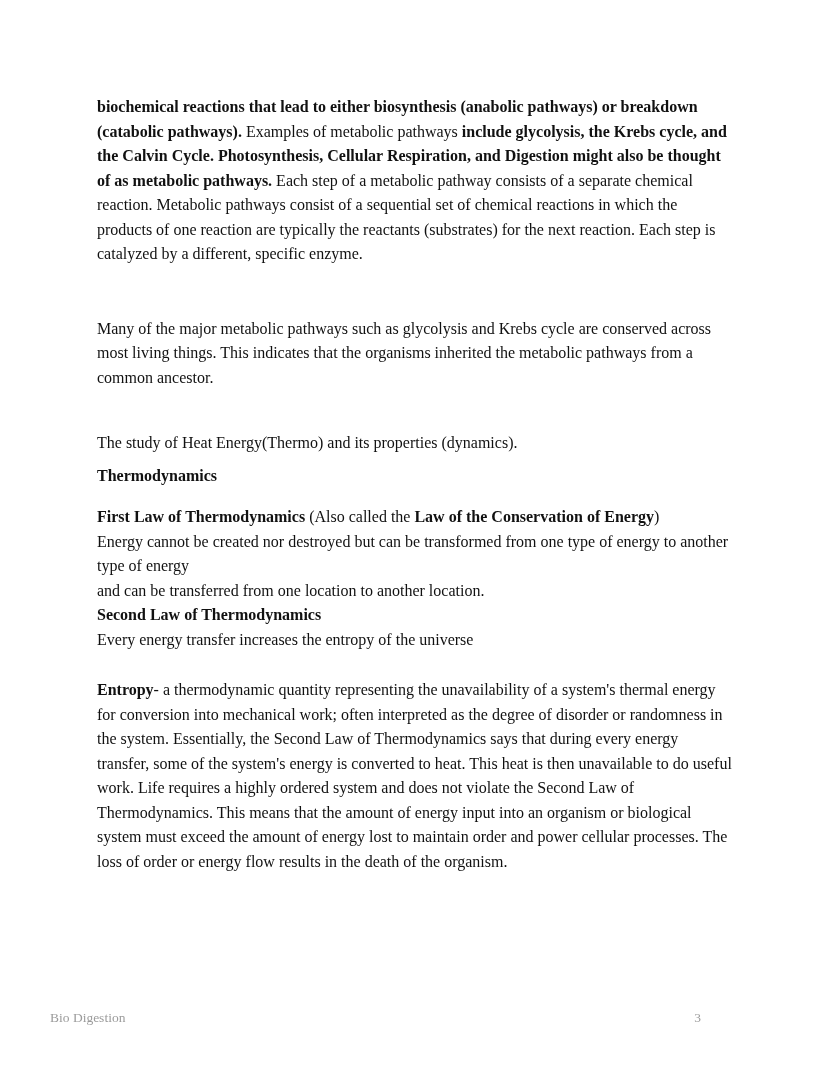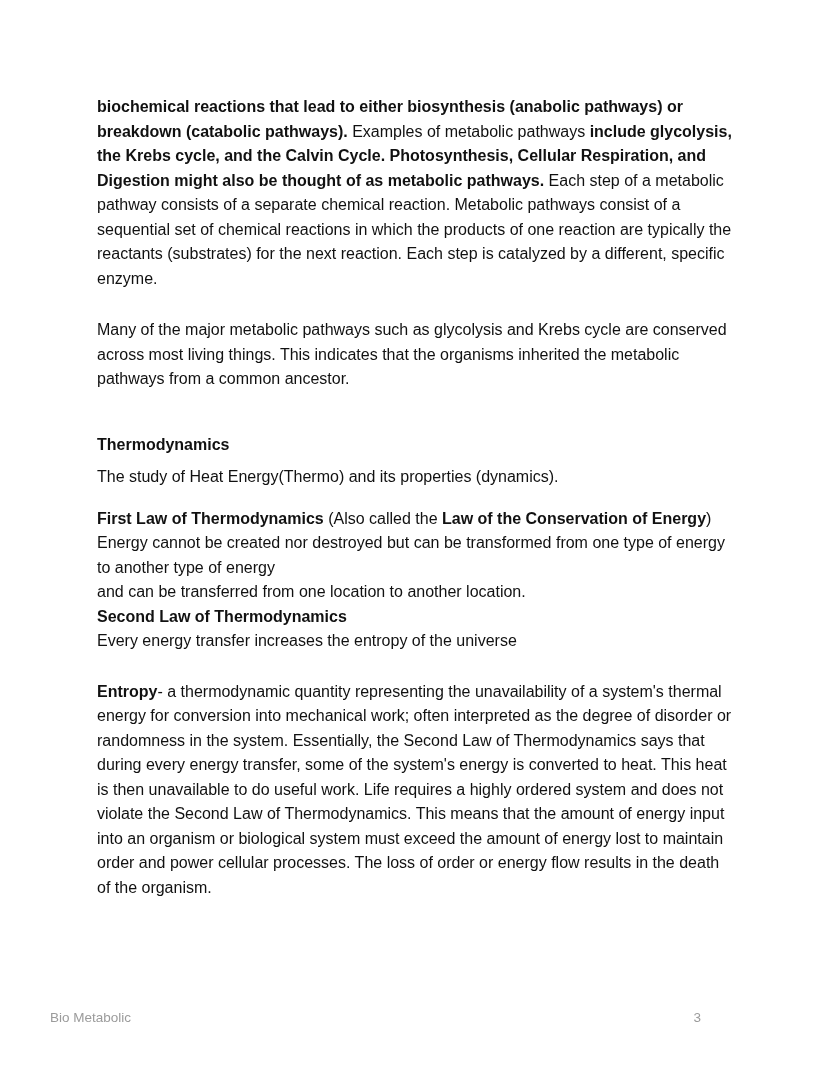--- a/index.html
+++ b/index.html
@@ -6,40 +6,40 @@
     margin: 0;
     padding: 0;
     background: #ffffff;
   }
   .page {
     position: relative;
     width: 752px;
     height: 1071px;
     background: #ffffff;
     overflow: hidden;
-    font-family: Liberation Sans, sans-serif;
+    font-family: Liberation Serif, serif;
   }
   .doc-body {
     position: absolute;
     top: 0;
     left: 97px;
     width: 636px;
     padding-top: 95px;
     font-size: 16px;
     line-height: 24.5px;
     color: #111111;
     text-align: left;
     word-spacing: normal;
   }
   p.para {
     margin: 0;
     padding: 0;
   }
   
-  .doc-body p.para:nth-of-type(2) { margin-top: 27px; }
+  .doc-body p.para:nth-of-type(2) { margin-top: 50px; }
   .doc-body p.para:nth-of-type(3) { margin-top: 41px; }
   .doc-body p.para:nth-of-type(4) { margin-top: 8px;  }
   .doc-body p.para:nth-of-type(5) { margin-top: 17px;  }
   .doc-body p.para:nth-of-type(6) { margin-top: 26px; }
   .run { font-weight: 400; }
   .run.bold { font-weight: 700; }
   .footer {
     position: absolute;
     left: 50px;
     right: 51px;
@@ -53,24 +53,24 @@
   }
 </style>
 </head>
 <body>
 
 <div class="page">
 
   <div class="doc-body">
       <p class="para"><span class="run bold">biochemical reactions that lead to either biosynthesis (anabolic pathways) or breakdown (catabolic pathways).</span><span class="run"> Examples of metabolic pathways </span><span class="run bold">include glycolysis, the Krebs cycle, and the Calvin Cycle. Photosynthesis, Cellular Respiration, and Digestion might also be thought of as metabolic pathways.</span><span class="run"> Each step of a metabolic pathway consists of a separate chemical reaction. Metabolic pathways consist of a sequential set of chemical reactions in which the products of one reaction are typically the reactants (substrates) for the next reaction. Each step is catalyzed by a different, specific enzyme.</span></p>
       <p class="para"><span class="run">Many of the major metabolic pathways such as glycolysis and Krebs cycle are conserved across most living things. This indicates that the organisms inherited the metabolic pathways from a common ancestor.</span></p>
+      <p class="para"><span class="run">The study of Heat Energy(Thermo) and its properties (dynamics).</span></p>
       <p class="para heading"><span class="run bold">Thermodynamics</span></p>
-      <p class="para"><span class="run">The study of Heat Energy(Thermo) and its properties (dynamics).</span></p>
       <p class="para"><span class="run bold">First Law of Thermodynamics</span><span class="run"> (Also called the </span><span class="run bold">Law of the Conservation of Energy</span><span class="run">)</span><br><span class="run">Energy cannot be created nor destroyed but can be transformed from one type of energy to another type of energy</span><br><span class="run">and can be transferred from one location to another location.</span><br><span class="run bold">Second Law of Thermodynamics</span><br><span class="run">Every energy transfer increases the entropy of the universe</span></p>
       <p class="para"><span class="run bold">Entropy</span><span class="run">- a thermodynamic quantity representing the unavailability of a system's thermal energy for conversion into mechanical work; often interpreted as the degree of disorder or randomness in the system. Essentially, the Second Law of Thermodynamics says that during every energy transfer, some of the system's energy is converted to heat. This heat is then unavailable to do useful work. Life requires a highly ordered system and does not violate the Second Law of Thermodynamics. This means that the amount of energy input into an organism or biological system must exceed the amount of energy lost to maintain order and power cellular processes. The loss of order or energy flow results in the death of the organism.</span></p>
     </div>
 
   <div class="footer">
-    <span>Bio Metabolic</span>
+    <span>Bio Digestion</span>
     <span>3</span>
   </div>
 
 </div>
 
 </body></html>

